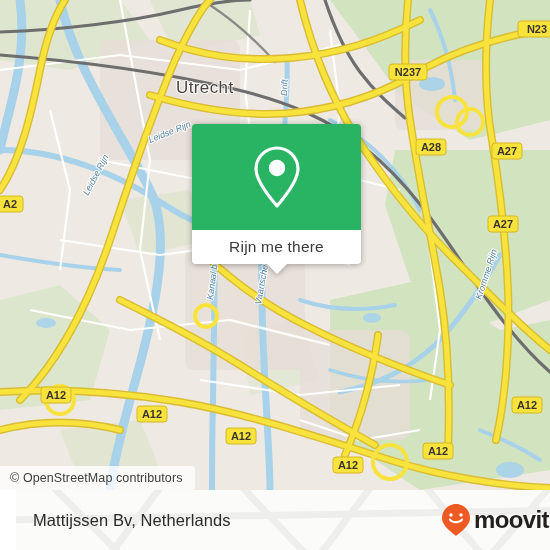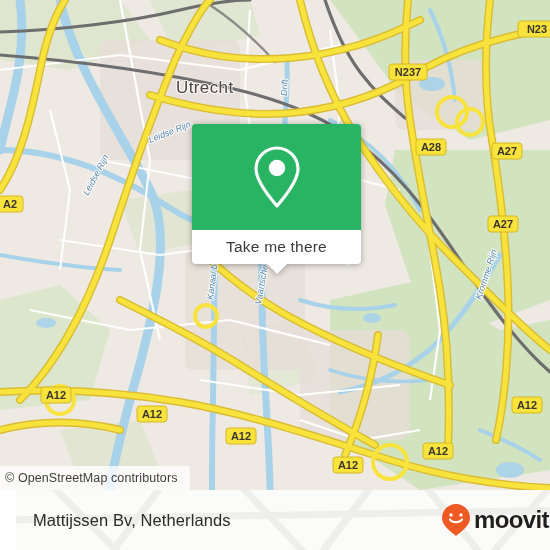--- a/index.html
+++ b/index.html
@@ -71,21 +71,21 @@
   }
 
   
   #attribution {
     position: absolute;
     left: 0;
     top: 466px;
     height: 24px;
     display: flex;
     align-items: center;
-    padding: 0 12px 0 5px;
+    padding: 0 12px 0 10px;
     background: rgba(255,255,255,0.78);
     border-top-right-radius: 3px;
     border-bottom-right-radius: 3px;
     font-size: 12.5px;
     color: #3c3c3c;
     white-space: nowrap;
     letter-spacing: 0.1px;
   }
 
   
@@ -366,21 +366,21 @@
     </div>
 
     <div id="callout">
       <div id="callout-top">
         <svg width="56" height="68" viewBox="0 0 56 68">
           <path d="M28 5 C16.4 5 7 14.4 7 26 C7 38.5 22 56 28 63 C34 56 49 38.5 49 26 C49 14.4 39.6 5 28 5 Z" fill="none" stroke="#ffffff" stroke-width="3.2" stroke-linejoin="round"></path>
           <circle cx="28" cy="25" r="8.2" fill="#ffffff"></circle>
         </svg>
       </div>
       <div id="callout-bottom">
-        <span id="callout-label">Take me there</span>
+        <span id="callout-label">Rijn me there</span>
         <span id="callout-tail"></span>
       </div>
     </div>
   </div>
 
   <div id="footer">
     <svg id="footer-bg" width="550" height="60" viewBox="0 0 550 60">
       <rect x="0" y="0" width="550" height="60" fill="#fbfbfa"></rect>
       <g stroke="#eeeeec" fill="none" stroke-width="7">
         <path d="M30,-10 L110,70"></path>

